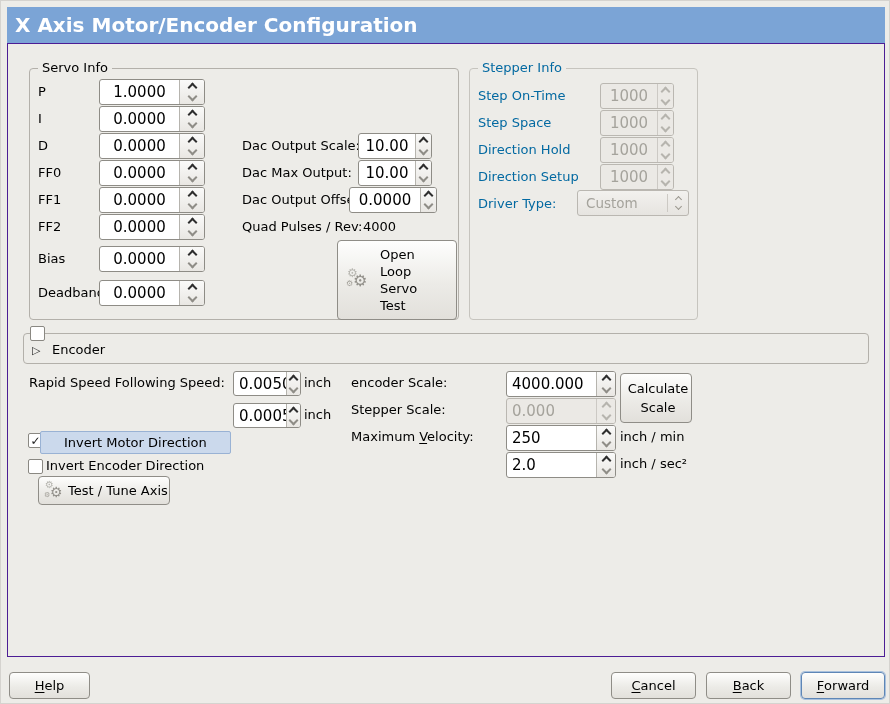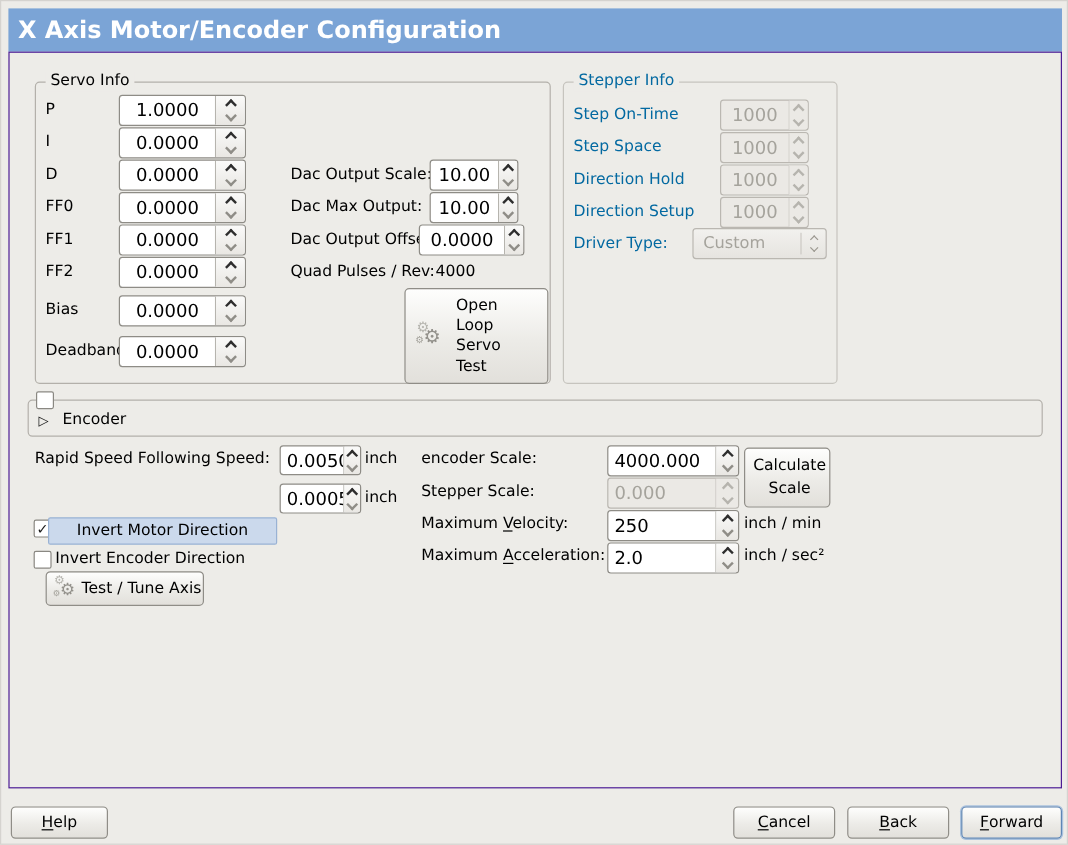--- a/index.html
+++ b/index.html
@@ -268,21 +268,20 @@
     <span class="lbl" style="left:343px;top:380px">Maximum <u>V</u>elocity:</span>
     <div class="sp e l" style="left:498px;top:381px;width:110px">
       <span class="v">250</span>
       <span class="btns">
           <i class="ch"></i>
           <i class="ch dn"></i>
         </span>
     </div>
     <span class="lbl" style="left:612px;top:380px">inch / min</span>
 
-    <span class="lbl" style="left:343px;top:407px">Maximum <u>A</u>cceleration:</span>
     <div class="sp e l" style="left:498px;top:408px;width:110px">
       <span class="v">2.0</span>
       <span class="btns">
           <i class="ch"></i>
           <i class="ch dn"></i>
         </span>
     </div>
     <span class="lbl" style="left:612px;top:407px">inch / sec²</span>
 
     <span class="cb" style="left:20px;top:389px">

